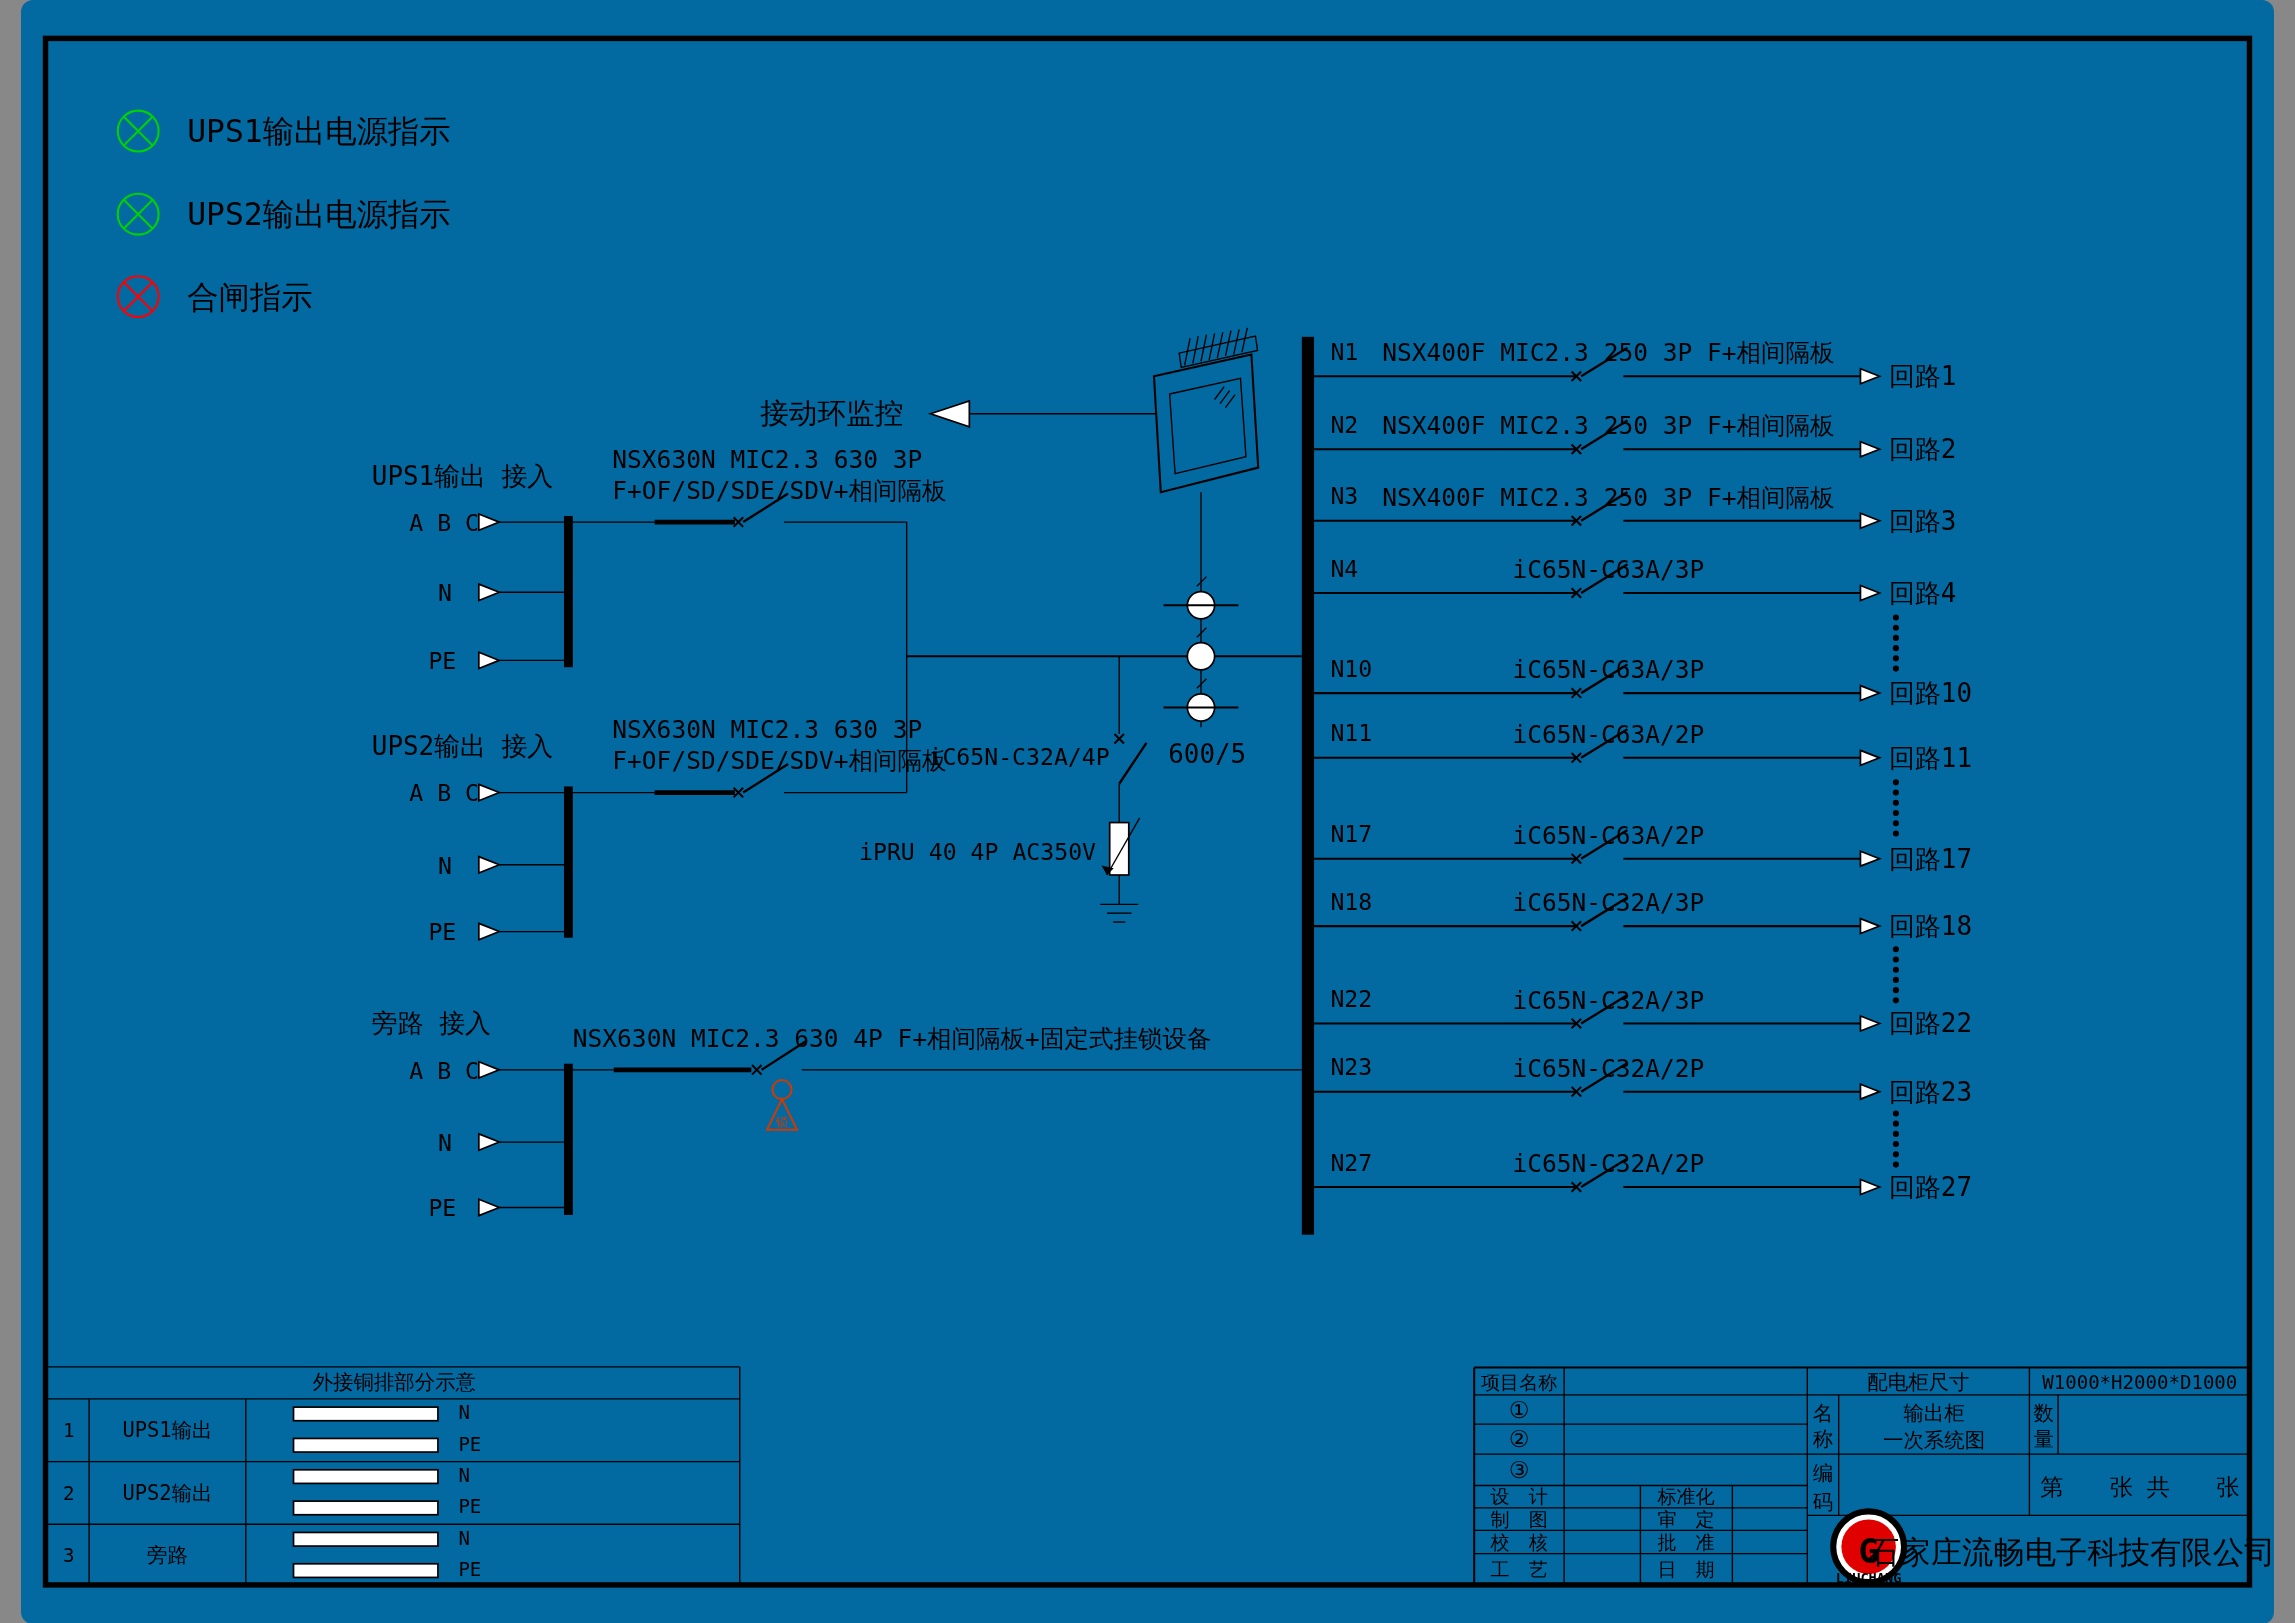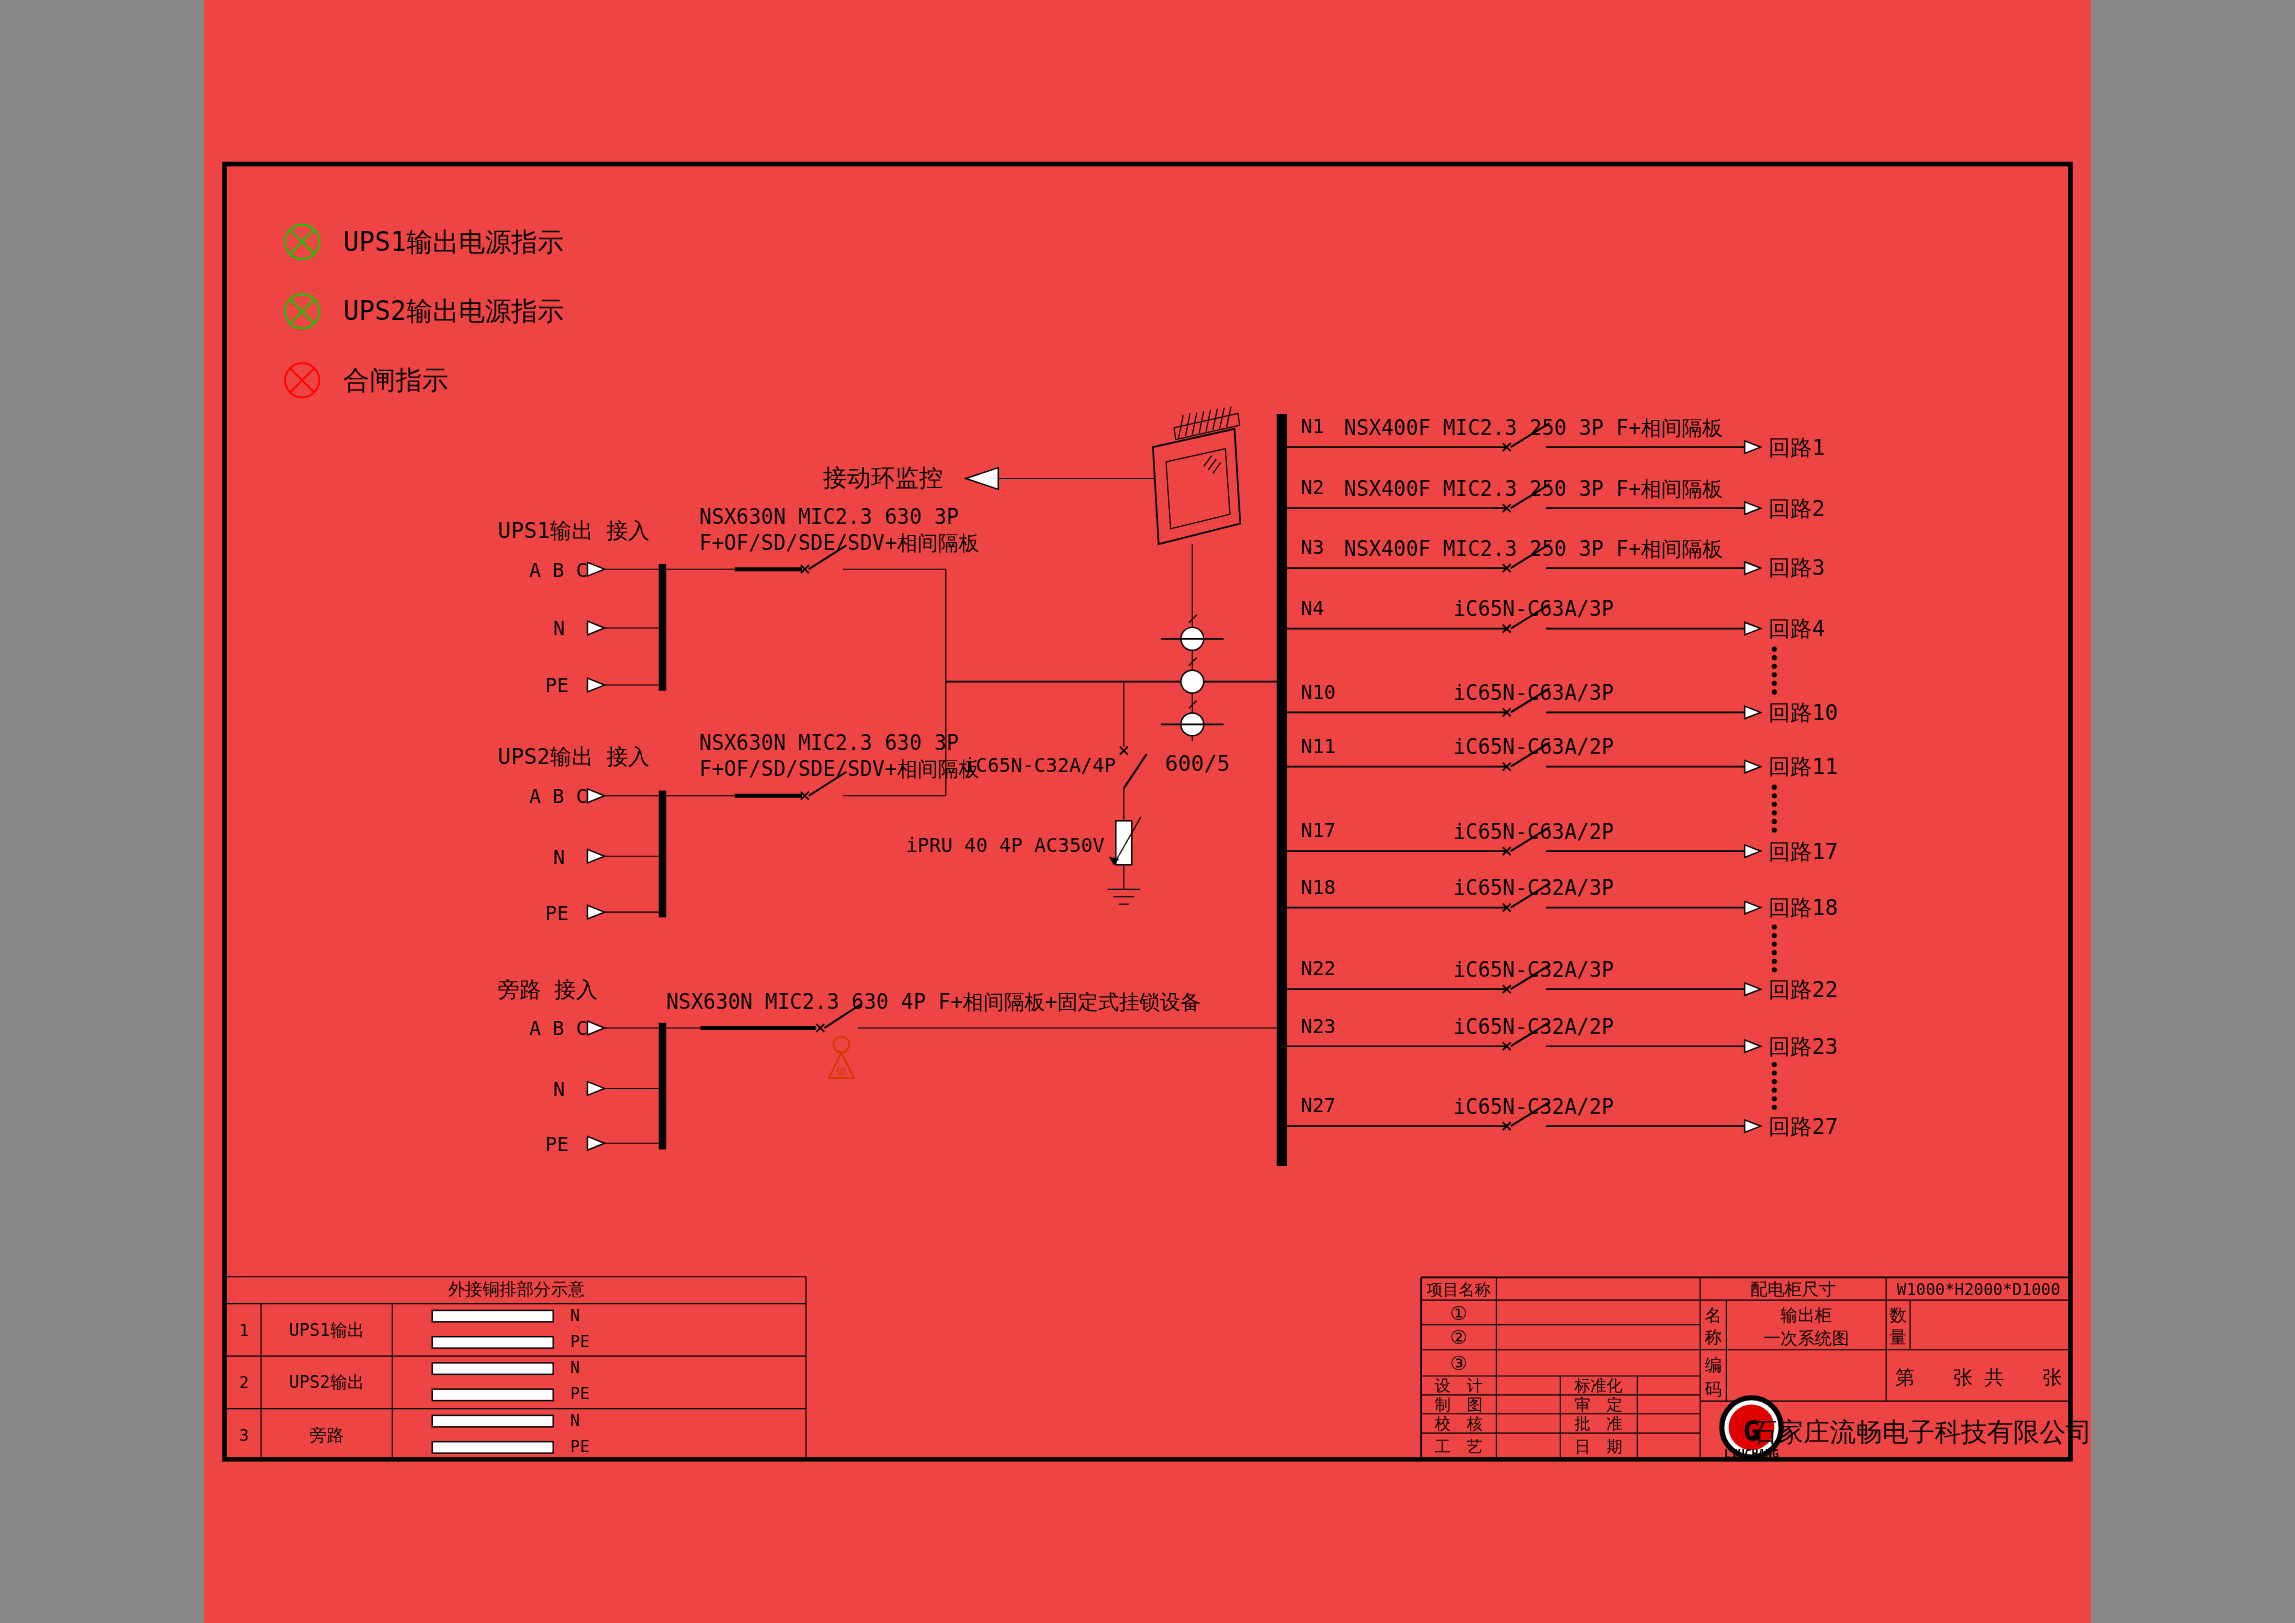--- a/index.html
+++ b/index.html
@@ -1,16 +1,16 @@
 <!DOCTYPE html>
 <html style="font-size:11px"><head>
 <meta charset="utf-8">
 <style>
   html,body{margin:0;padding:0;background:#888;}
-  .page{width:1887px;height:1624px;background:#ef4444;position:relative;margin:0 auto;}
+  .page{width:2253px;height:1624px;background:#0369a1;position:relative;margin:0 auto;border-radius:12px;}
   svg{display:block;width:100%;height:100%;}
   text{font-family:"DejaVu Sans Mono","DejaVu Sans",sans-serif;fill:#000;}.f28{font-size:28px}.f30{font-size:30px}.f34{font-size:34px}
   .f36{font-size:36px}.f38{font-size:38px}.f42{font-size:42px}.f46{font-size:46px}
   .f50{font-size:50px}.f20{font-size:20px}.f18{font-size:18px}
   .mid{text-anchor:middle}.end{text-anchor:end}
   .bold{font-weight:bold}
   .ln{stroke:#000;stroke-width:3;fill:none}
   .ln2{stroke:#000;stroke-width:2;fill:none}
   .ln35{stroke:#000;stroke-width:3.5;fill:none}
   .thk{stroke:#000;stroke-width:7;fill:none}

